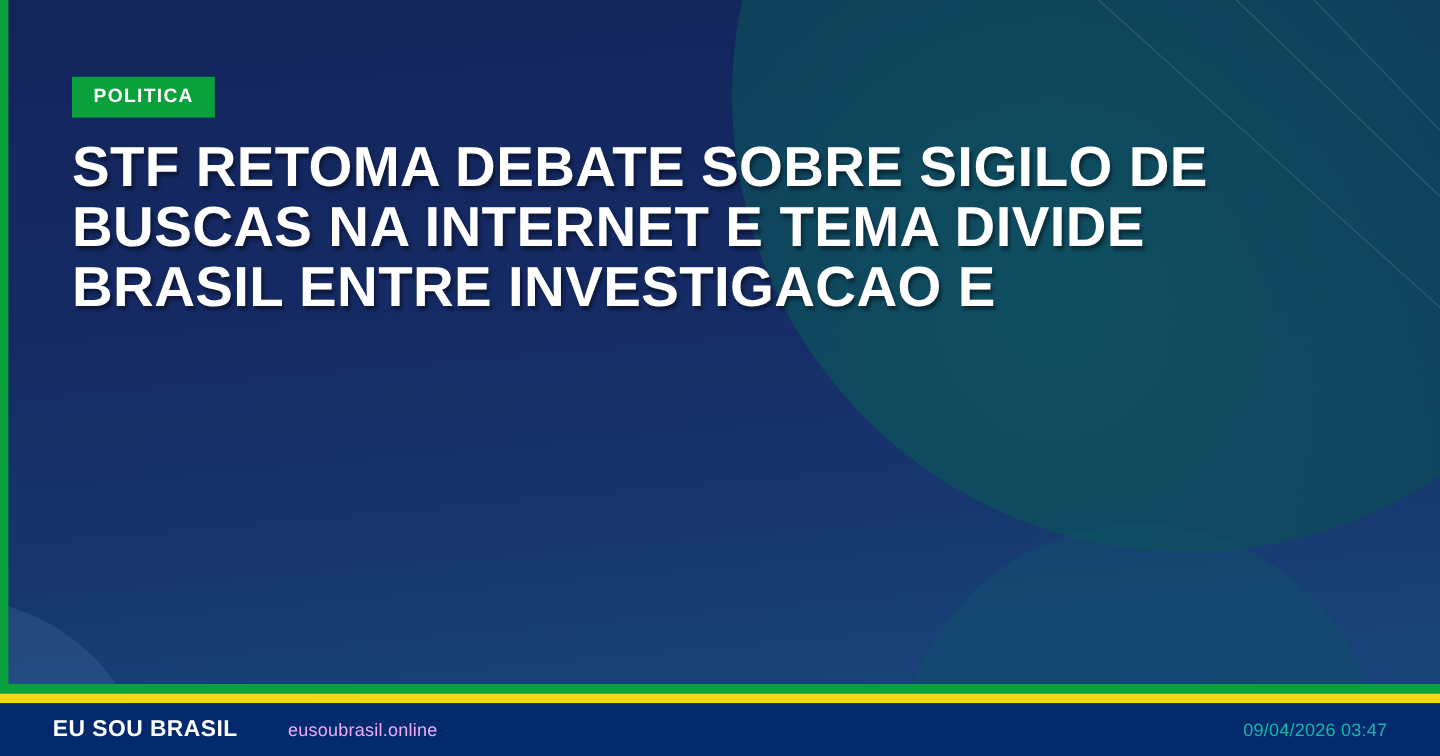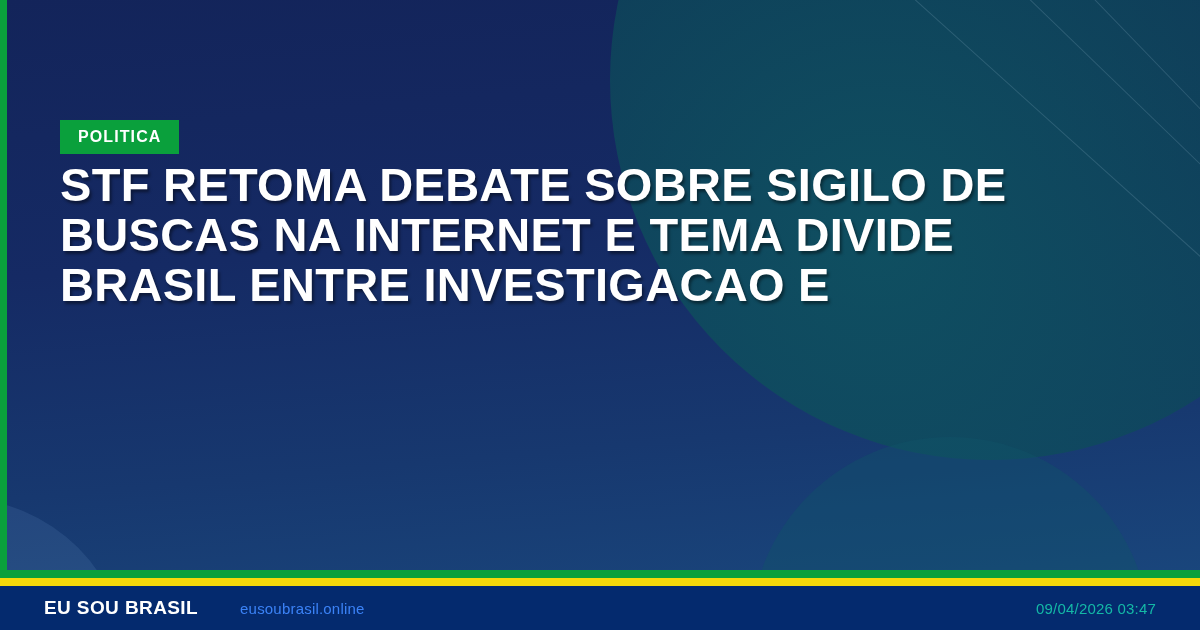--- a/index.html
+++ b/index.html
@@ -86,37 +86,37 @@
     background:#f5d90a;
     z-index:5;
   }
 
   
   .content {
     position:absolute;
     left:0; top:0;
     width:1200px;
     height:570px;
-    padding:120px 60px 0 60px;
+    padding:64px 60px 0 60px;
     z-index:3;
   }
 
   .badge {
     display:inline-block;
     background:#0aa03c;
     color:#ffffff;
     font-size:16px;
     font-weight:bold;
     letter-spacing:1.1px;
     padding:9px 18px 9px 18px;
     line-height:1;
   }
 
   .headline {
-    margin-top:6px;
+    margin-top:16px;
     color:#ffffff;
     font-size:47px;
     font-weight:bold;
     letter-spacing:0.3px;
     line-height:1.06;
     text-transform:uppercase;
     text-shadow:2px 3px 3px rgba(0,0,0,0.42);
     max-width:1030px;
   }
 
@@ -142,21 +142,21 @@
     padding:0 44px;
     z-index:6;
   }
   .brand {
     color:#ffffff;
     font-size:19px;
     font-weight:bold;
     letter-spacing:0.4px;
   }
   .site {
-    color:#3b82f6;
+    color:#f0abfc;
     font-size:15px;
     margin-left:42px;
     letter-spacing:0.2px;
   }
   .spacer { flex:1; }
   .timestamp {
     color:#14b8a6;
     font-size:15px;
     letter-spacing:0.2px;
   }

